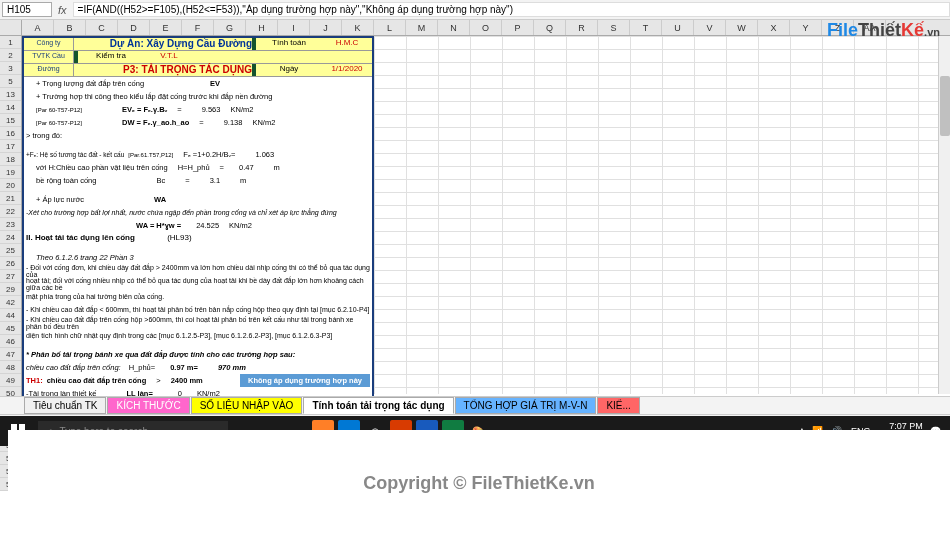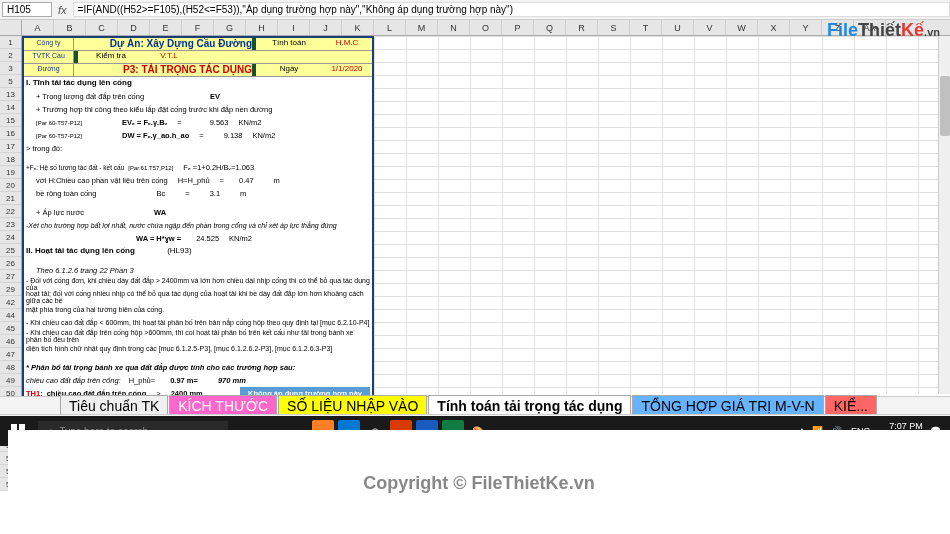--- a/index.html
+++ b/index.html
@@ -30,21 +30,21 @@
 .data-row { display: flex; height: 13px; padding: 0 2px; align-items: center; }
 .data-row span { font-size: 7.5px; }
 .indent { padding-left: 10px; }
 .red-text { color: #cc0000; }
 .blue-band { background: #5b9bd5; color: #fff; font-weight: bold; text-align: center; padding: 2px; font-size: 8px; }
 
 .empty-grid { position: absolute; left: 374px; top: 0; right: 0; height: 100%; }
 .grid-col-line { position: absolute; top: 0; bottom: 0; width: 1px; background: #e0e0e0; }
 .grid-row-line { position: absolute; left: 0; right: 0; height: 1px; background: #e0e0e0; }
 
-.sheet-tabs { position: absolute; bottom: 120px; left: 0; right: 0; height: 18px; background: #f3f3f3; border-top: 1px solid #ccc; display: flex; align-items: center; padding-left: 60px; font-size: 14px; }
+.sheet-tabs { position: absolute; bottom: 120px; left: 0; right: 0; height: 18px; background: #f3f3f3; border-top: 1px solid #ccc; display: flex; align-items: center; padding-left: 24px; font-size: 10px; }
 .tab { padding: 2px 8px; border: 1px solid #aaa; margin-right: 1px; background: #f0f0f0; cursor: pointer; }
 .tab.pink { background: #ff66cc; color: #fff; }
 .tab.yellow { background: #ffff00; }
 .tab.active { background: #fff; border-bottom: 1px solid #fff; font-weight: bold; }
 .tab.blue { background: #66b3ff; }
 .tab.red { background: #ff6666; }
 
 .status-bar { position: absolute; bottom: 104px; left: 0; right: 0; height: 16px; background: #f3f3f3; border-top: 1px solid #ccc; font-size: 9px; padding: 1px 6px; display: flex; justify-content: space-between; }
 
 .watermark-area { position: absolute; bottom: 0; left: 8px; right: 0; height: 104px; background: #fff; }
@@ -157,51 +157,50 @@
         <div class="value-cell">V.T.L</div>
       </div>
       <div class="title-row">
         <div class="company-cell">Đường</div>
         <div class="project-cell red-text" style="font-weight:bold">P3: TẢI TRỌNG TÁC DỤNG</div>
         <div class="label-cell">Ngày</div>
         <div class="value-cell">1/1/2020</div>
       </div>
     </div>
 
-    <div class="section-header">I. Tĩnh tải tác dụng lên cống</div>
     <div class="data-row">
         <span class="indent">+ Trọng lượng đất đắp trên cống</span>
         <span style="margin-left:auto;width:160px;font-weight:bold">EV</span>
       </div>
     <div class="data-row">
         <span class="indent">+ Trường hợp thi công theo kiểu lắp đặt cống trước khi đắp nền đường</span>
       </div>
     <div class="data-row">
         <span class="indent" style="font-size:6px">[Par 60-T57-P12]</span>
         <span style="margin-left:40px;font-weight:bold">EVₑ = Fₑ.γ.Bᵥ</span>
         <span style="margin-left:10px">=</span>
-        <span style="margin-left:28px">9.563</span>
+        <span style="margin-left:20px">9.563</span>
         <span style="margin-left:10px">KN/m2</span>
       </div>
     <div class="data-row">
         <span class="indent" style="font-size:6px">[Par 60-T57-P12]</span>
         <span style="margin-left:40px;font-weight:bold">DW = Fₑ.γ_ao.h_ao</span>
         <span style="margin-left:10px">=</span>
         <span style="margin-left:20px">9.138</span>
         <span style="margin-left:10px">KN/m2</span>
       </div>
     <div class="data-row">
         <span>&gt; trong đó:</span>
       </div>
     <div class="data-row" style="height:6px"></div>
     <div class="data-row">
         <span style="font-size:6.5px">+Fₑ: Hệ số tương tác đất - kết cấu</span>
         <span style="font-size:6px;margin-left:4px">[Par.61.T57,P12]</span>
         <span style="margin-left:10px">Fₑ =1+0.2H/Bᵥ=</span>
-        <span style="">1.063</span>
+        <span style="margin-left:20px">1.063</span>
       </div>
     <div class="data-row">
         <span class="indent">với H:Chiều cao phần vật liệu trên cống</span>
         <span style="margin-left:10px">H=H_phủ</span>
         <span style="margin-left:10px">=</span>
         <span style="margin-left:15px">0.47</span>
         <span style="margin-left:20px">m</span>
       </div>
     <div class="data-row">
         <span class="indent">bề rộng toàn cống</span>

